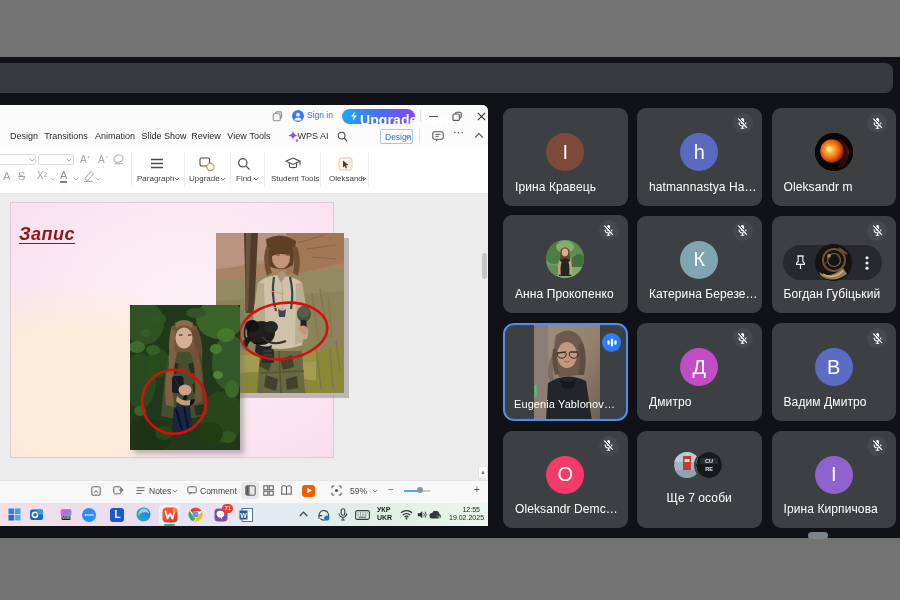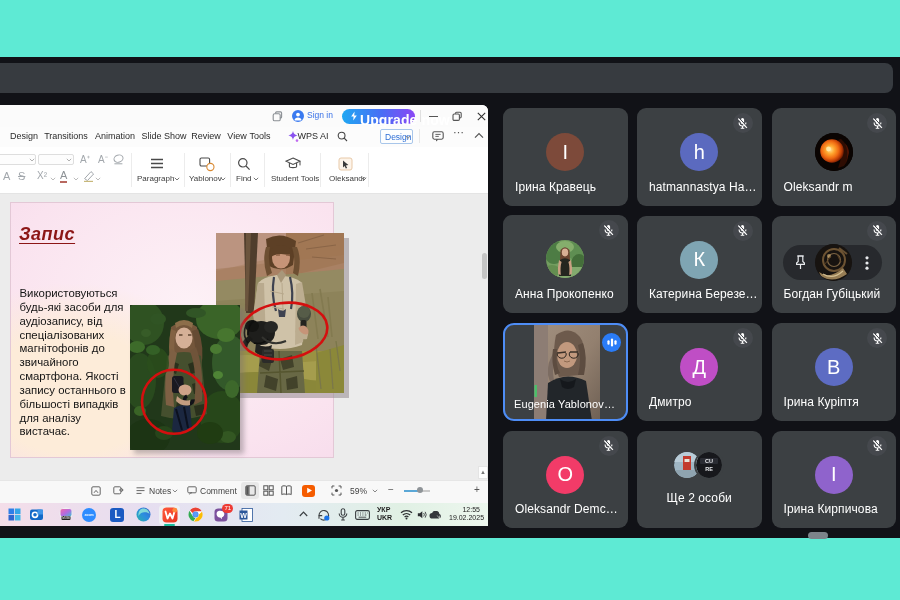--- a/index.html
+++ b/index.html
@@ -1,19 +1,19 @@
 <!DOCTYPE html>
 <html><head>
 <meta charset="utf-8">
 <style>
   * { margin:0; padding:0; box-sizing:border-box; }
   html,body { width:900px; height:600px; overflow:hidden; background:#0a0b0d; }
   body { font-family:"Liberation Sans", sans-serif; }
   .abs { position:absolute; }
-  #stage { position:relative; width:900px; height:600px; background:#5eead4; overflow:hidden; }
+  #stage { position:relative; width:900px; height:600px; background:#737373; overflow:hidden; }
   #midband { left:0; top:57px; width:900px; height:481px; background:#111217; }
   #topbar { left:0; top:63px; width:893px; height:30px; background:#373b40; border-radius:0 8px 8px 0; }
 
   
   #win { left:0; top:105px; width:488px; height:421px; background:#fff; border-radius:0 6px 0 0; }
   #titlebar { left:0; top:0; width:488px; height:22px; background:#fbfbfb; border-radius:0 6px 0 0; }
   #menubar { left:0; top:22px; width:488px; height:20px; background:#fcfcfc; }
   .menuitem { position:absolute; top:4px; font-size:9px; color:#2b2b2b; white-space:nowrap; transform:translateX(-50%); }
   #toolbar { left:0; top:42px; width:488px; height:47px; background:#ffffff; border-bottom:1px solid #e4e4e4; }
   #workspace { left:0; top:89px; width:488px; height:286px; background:#ececec; }
@@ -150,21 +150,21 @@
           <path d="M1 1.6 h12 M1 5.5 h12 M1 9.4 h12" stroke="#4a4a4a" stroke-width="1.5"></path>
         </svg>
       <span class="abs" style="left:137px;top:27px;font-size:8px;color:#3c3c3c">Paragraph</span>
       <svg class="abs" style="left:174px;top:30px" width="6" height="4" viewBox="0 0 6 4">
           <path d="M0.8 0.8 L3 3 L5.2 0.8" fill="none" stroke="#777" stroke-width="1"></path>
         </svg>
       <svg class="abs" style="left:199px;top:10px" width="17" height="15" viewBox="0 0 17 15">
           <rect x="1" y="1" width="9.6" height="8" rx="1.4" fill="none" stroke="#4a4a4a" stroke-width="1.1"></rect>
           <circle cx="11.4" cy="10" r="3.6" fill="#fff" stroke="#d98a33" stroke-width="1.1"></circle>
         </svg>
-      <span class="abs" style="left:189px;top:27px;font-size:8px;color:#3c3c3c">Yablonov</span>
+      <span class="abs" style="left:189px;top:27px;font-size:8px;color:#3c3c3c">Upgrade</span>
       <svg class="abs" style="left:220px;top:30px" width="6" height="4" viewBox="0 0 6 4">
           <path d="M0.8 0.8 L3 3 L5.2 0.8" fill="none" stroke="#777" stroke-width="1"></path>
         </svg>
       <svg class="abs" style="left:237px;top:10px" width="14" height="14" viewBox="0 0 14 14">
           <circle cx="5.8" cy="5.8" r="4.2" fill="none" stroke="#4a4a4a" stroke-width="1.2"></circle>
           <path d="M9 9 L12.6 12.6" stroke="#4a4a4a" stroke-width="1.2"></path>
         </svg>
       <span class="abs" style="left:236px;top:27px;font-size:8px;color:#3c3c3c">Find</span>
       <svg class="abs" style="left:253px;top:30px" width="6" height="4" viewBox="0 0 6 4">
           <path d="M0.8 0.8 L3 3 L5.2 0.8" fill="none" stroke="#777" stroke-width="1"></path>
@@ -180,21 +180,20 @@
           <path d="M5 3.4 L10.4 8 L7.8 8.4 L9.2 11 L7.8 11.6 L6.6 9 L5 10.6 Z" fill="#3a3a3a"></path>
         </svg>
       <span class="abs" style="left:329px;top:27px;font-size:8px;color:#3c3c3c">Oleksandr</span>
       <svg class="abs" style="left:361px;top:30px" width="6" height="4" viewBox="0 0 6 4">
           <path d="M0.8 0.8 L3 3 L5.2 0.8" fill="none" stroke="#777" stroke-width="1"></path>
         </svg>
     </div>
     <div class="abs" id="workspace">
       <div class="abs" id="slide">
         <div class="abs" id="slidetitle">Запис</div>
-        <div class="abs" id="slidebody">Використовуються<br>будь-які засоби для<br>аудіозапису, від<br>спеціалізованих<br>магнітофонів до<br>звичайного<br>смартфона. Якості<br>запису останнього в<br>більшості випадків<br>для аналізу<br>вистачає.</div>
         <div class="abs" id="photoR">
         <svg width="128" height="160" viewBox="0 0 128 160">
           <rect width="128" height="160" fill="#ab8166"></rect>
           <path d="M0 0 H128 V36 L0 54 Z" fill="#b28a70"></path>
           <path d="M0 0 H70 V22 L0 38 Z" fill="#bb9480"></path>
           <path d="M70 0 H128 V30 L70 44 Z" fill="#a17754"></path>
           <path d="M0 36 L128 22 V40 L0 52 Z" fill="#a37b5c" opacity="0.6"></path>
           <rect y="52" width="128" height="70" fill="#8d835a"></rect>
           <path d="M0 48 L128 36 V58 L0 68 Z" fill="#948a62"></path>
           <rect y="118" width="128" height="42" fill="#9a9142"></rect>
@@ -625,21 +624,21 @@
             <rect x="4.9" y="1.1" width="3.2" height="6" rx="1.6" fill="#fff"></rect>
             <path d="M3.1 5.6 a3.4 3.4 0 0 0 6.8 0" fill="none" stroke="#fff" stroke-width="1.1"></path>
             <path d="M6.5 9 V11 M4.7 11.2 h3.6" stroke="#fff" stroke-width="1.1"></path>
             <path d="M2.4 1.5 L10.9 10.8" stroke="#fff" stroke-width="1.3"></path>
             <path d="M3.2 0.9 L11.7 10.2" stroke="#45484d" stroke-width="1"></path>
           </svg>
         </div>
     </div>
     <div class="tile" style="left:771.5px;top:323px">
       <div class="avatar" style="background:#5d6cc3">В</div>
-      <div class="tname">Ірина Куріптя</div>
+      <div class="tname">Вадим Дмитро</div>
       <div class="mic">
           <svg width="13" height="13" viewBox="0 0 13 13">
             <rect x="4.9" y="1.1" width="3.2" height="6" rx="1.6" fill="#fff"></rect>
             <path d="M3.1 5.6 a3.4 3.4 0 0 0 6.8 0" fill="none" stroke="#fff" stroke-width="1.1"></path>
             <path d="M6.5 9 V11 M4.7 11.2 h3.6" stroke="#fff" stroke-width="1.1"></path>
             <path d="M2.4 1.5 L10.9 10.8" stroke="#fff" stroke-width="1.3"></path>
             <path d="M3.2 0.9 L11.7 10.2" stroke="#45484d" stroke-width="1"></path>
           </svg>
         </div>
     </div>
@@ -668,21 +667,21 @@
           </svg>
       </div>
       <div class="abs" style="left:59px;top:21px;width:26px;height:26px;border-radius:50%;overflow:hidden;outline:2px solid #3c4043">
         <svg width="26" height="26" viewBox="0 0 26 26">
             <circle cx="13" cy="13" r="13" fill="#17181c"></circle>
             <rect x="4" y="6" width="18" height="6" rx="1" fill="#2a2c33"></rect>
             <text x="13" y="11" font-size="5.5" fill="#e8eaed" text-anchor="middle" font-family="Liberation Sans" font-weight="bold">CU</text>
             <text x="13" y="19" font-size="5.5" fill="#e8eaed" text-anchor="middle" font-family="Liberation Sans" font-weight="bold">RE</text>
           </svg>
       </div>
-      <div class="tname" style="left:0;width:124.5px;text-align:center;bottom:23px">Ще 2 особи</div>
+      <div class="tname" style="left:0;width:124.5px;text-align:center;bottom:23px">Ще 7 особи</div>
     </div>
     <div class="tile" style="left:771.5px;top:430.5px">
       <div class="avatar" style="background:#8f63cc">І</div>
       <div class="tname">Ірина Кирпичова</div>
       <div class="mic">
           <svg width="13" height="13" viewBox="0 0 13 13">
             <rect x="4.9" y="1.1" width="3.2" height="6" rx="1.6" fill="#fff"></rect>
             <path d="M3.1 5.6 a3.4 3.4 0 0 0 6.8 0" fill="none" stroke="#fff" stroke-width="1.1"></path>
             <path d="M6.5 9 V11 M4.7 11.2 h3.6" stroke="#fff" stroke-width="1.1"></path>
             <path d="M2.4 1.5 L10.9 10.8" stroke="#fff" stroke-width="1.3"></path>

